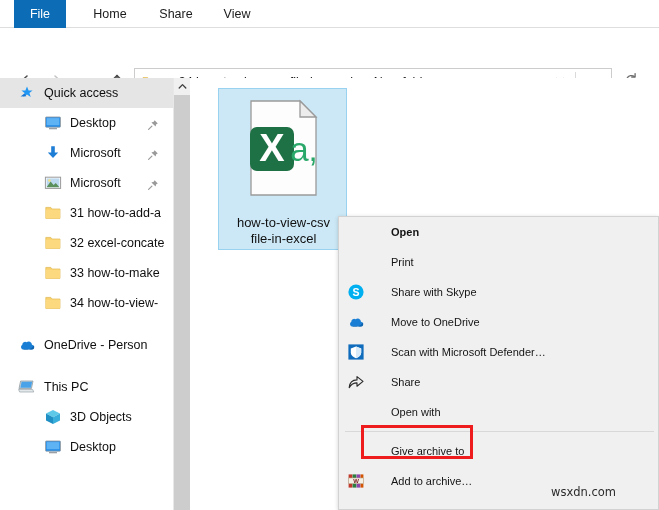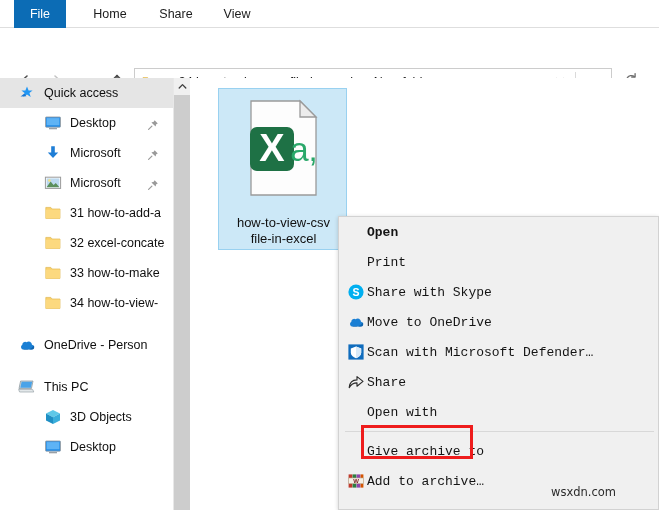--- a/index.html
+++ b/index.html
@@ -148,21 +148,21 @@
   }
   .ctx-item {
     position:relative; height:30px; display:flex; align-items:center;
     cursor:default; padding-left:6px;
   }
   .ctx-ico {
     width:22px; height:20px; flex:0 0 auto;
     display:flex; align-items:center; justify-content:center;
   }
   .ctx-label {
-    font-size:13px; color:#141414; margin-left:0; white-space:nowrap;font-family:Liberation Mono, monospace;
+    font-size:11px; color:#141414; margin-left:24px; white-space:nowrap;
   }
   .ctx-label.bold { font-weight:bold; }
   .ctx-sep {
     height:1px; background:#d8d8d8; margin:4px 4px 4px 6px;
   }
 
   
   .redbox {
     position:absolute; left:22px; top:200px;
     width:112px; height:26px;

